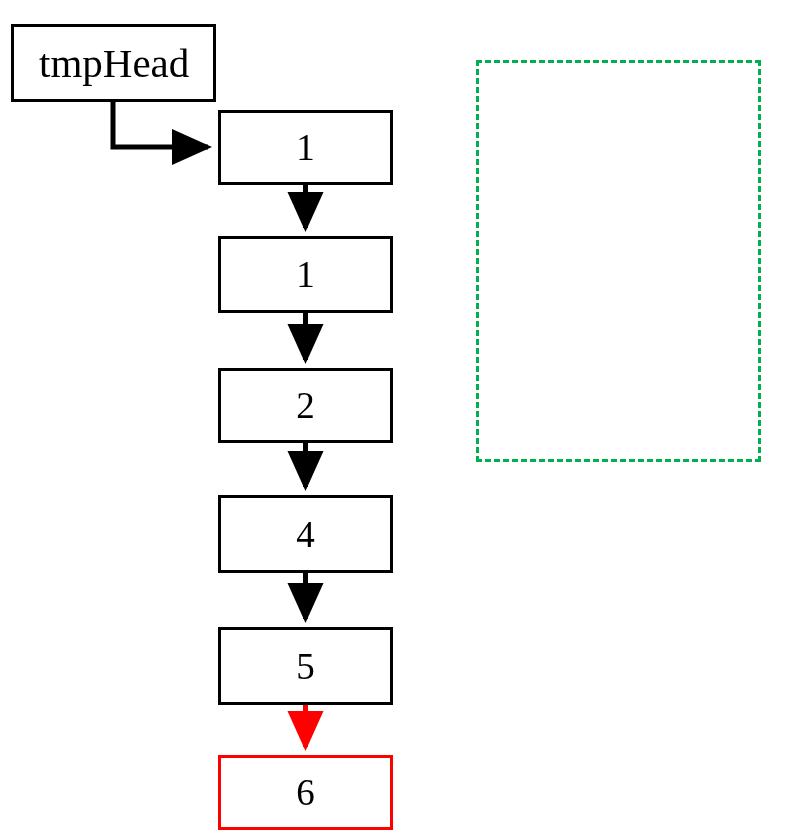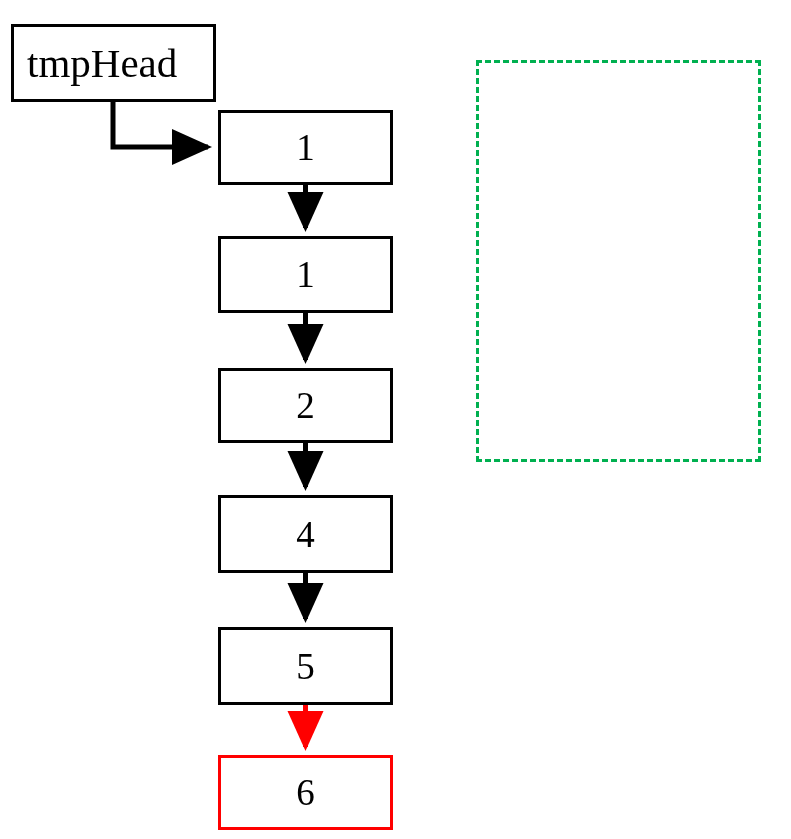--- a/index.html
+++ b/index.html
@@ -52,20 +52,21 @@
     align-items: center;
     justify-content: flex-start;
   }
   .head-label {
     font-family: "Liberation Serif", "DejaVu Serif", serif;
     font-size: 41px;
     line-height: 1;
     color: #000000;
     padding-left: 13px;
     user-select: none;
+    margin-left: 12px;
   }
   .region-box {
     position: absolute;
     box-sizing: border-box;
     background: transparent;
     border: 3px dashed #00b050;
   }
 </style>
 </head>
 <body>

